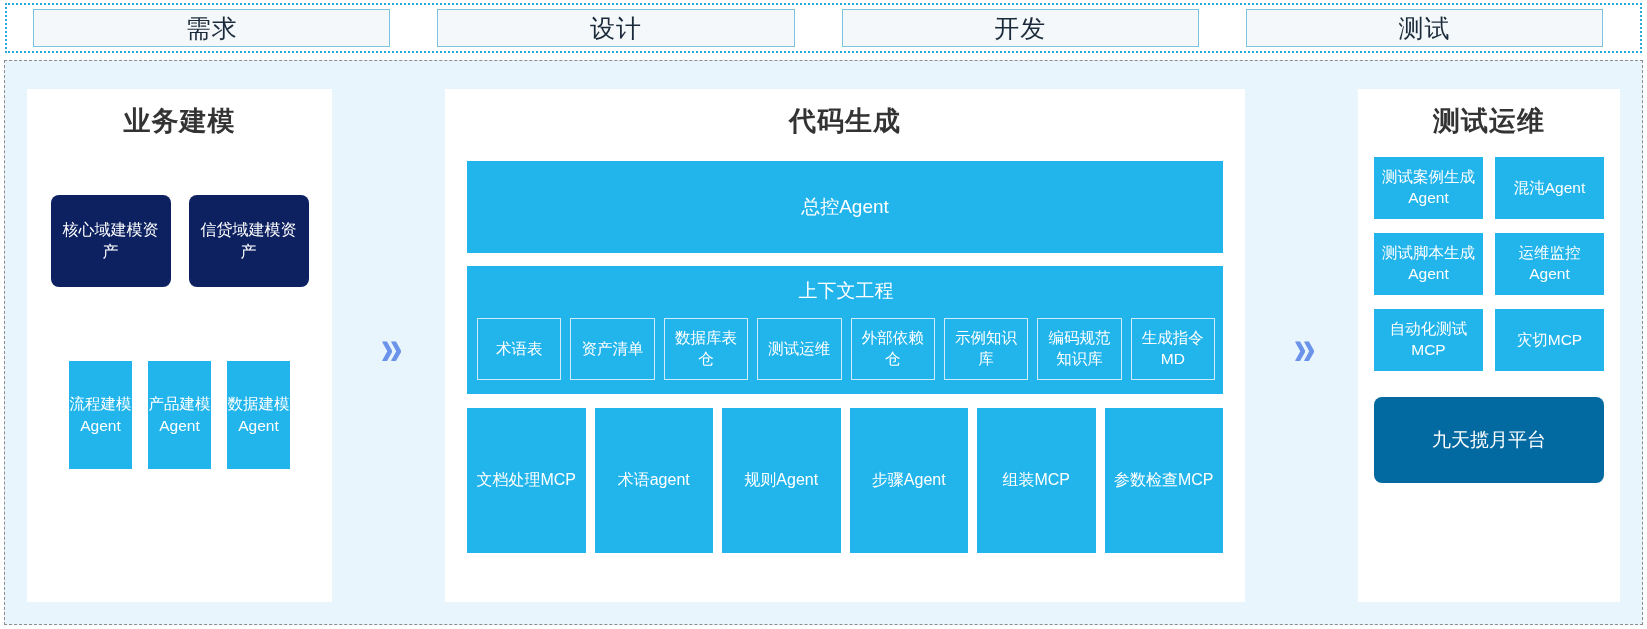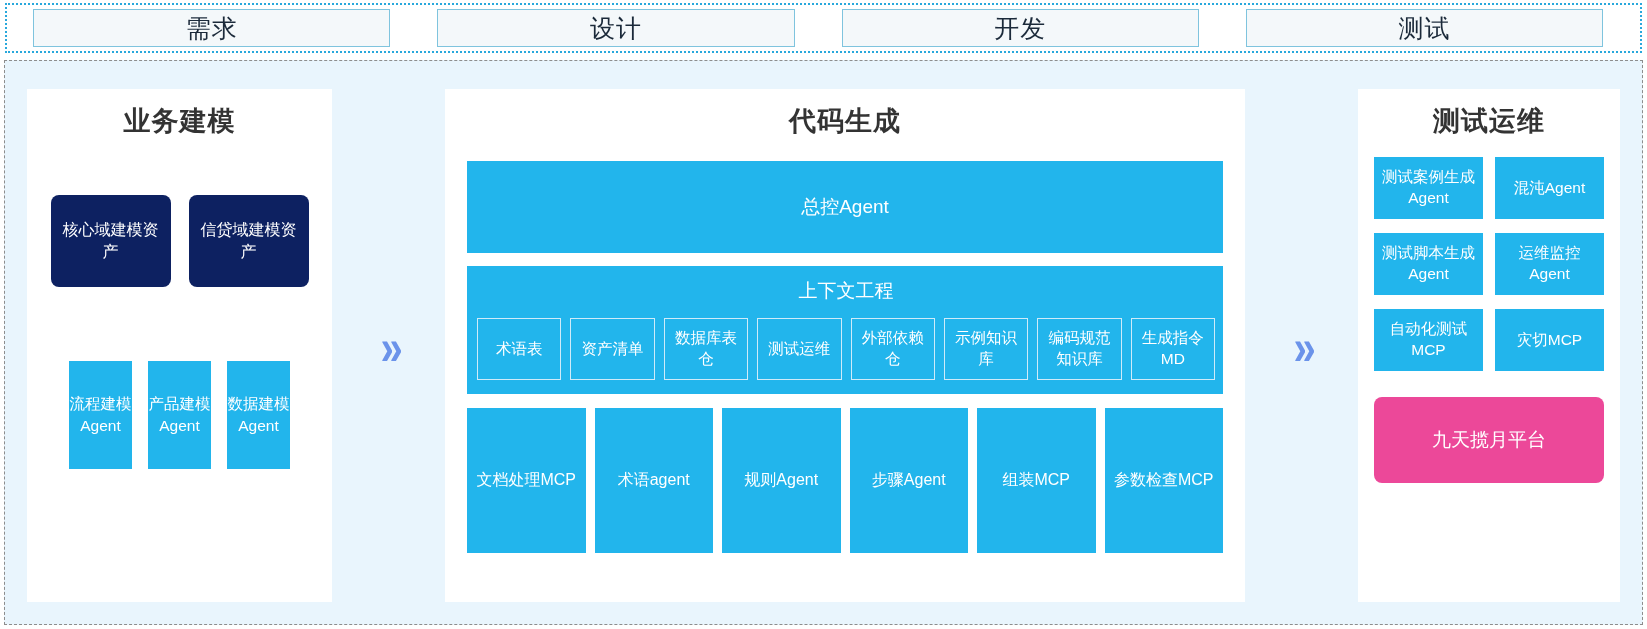--- a/index.html
+++ b/index.html
@@ -173,21 +173,21 @@
     color: #ffffff;
     font-size: 15.5px;
     line-height: 1.35;
     display: flex; align-items: center; justify-content: center;
     text-align: center;
     padding: 0 4px;
   }
   .platform-box {
     margin-top: 26px;
     height: 86px;
-    background: #ec4899;
+    background: #0369a1;
     border-radius: 8px;
     color: #ffffff;
     font-size: 19px;
     display: flex; align-items: center; justify-content: center;
   }
 </style>
 </head>
 <body>
 
 <div id="root">

